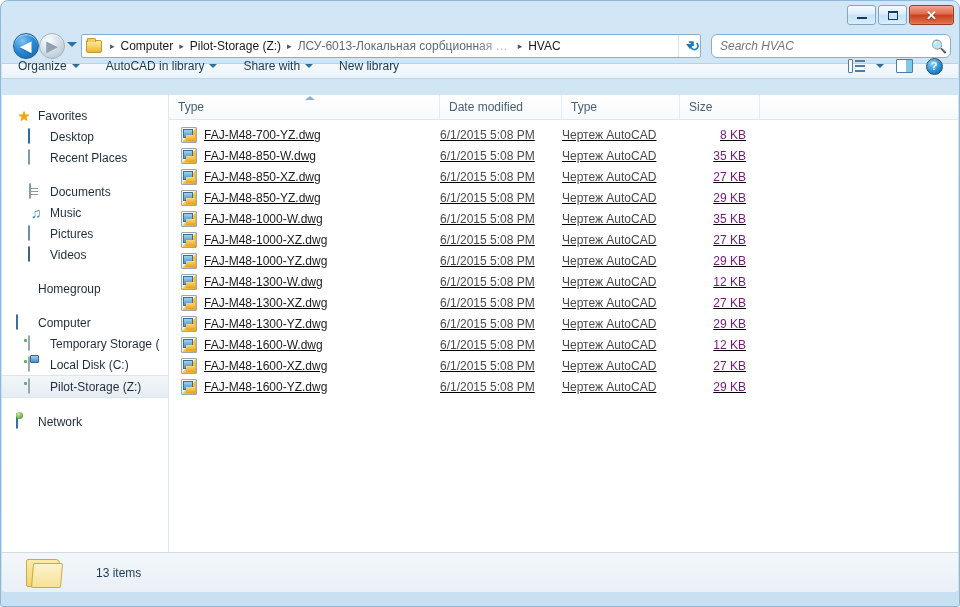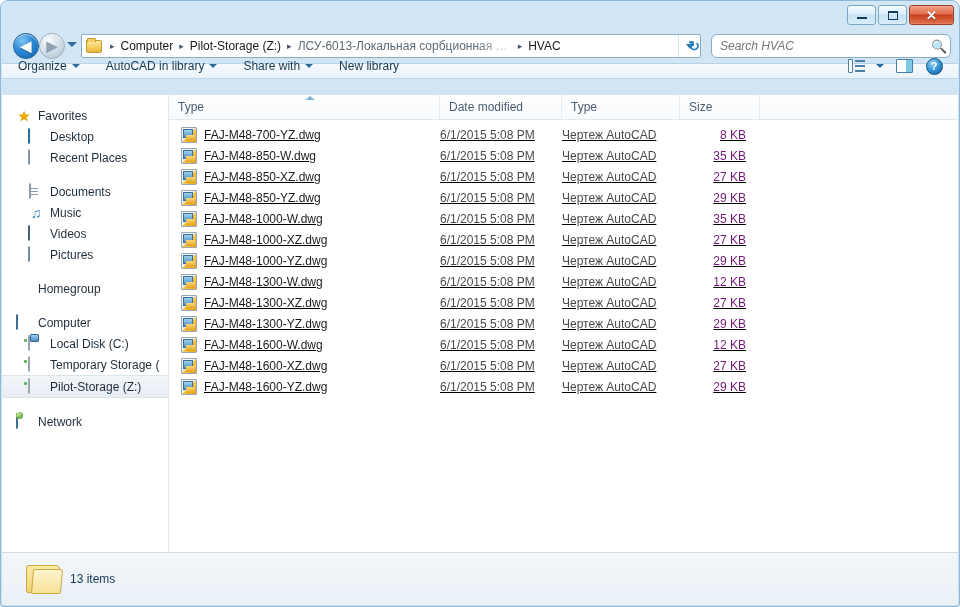--- a/index.html
+++ b/index.html
@@ -363,24 +363,24 @@
     background: linear-gradient(180deg, #9fd3f2 0%, #4b8fc4 100%);
     border: 1px solid #3a6e96;
   }
   .dwg-ico::after {
     content: ""; position: absolute; right: 1px; bottom: 1px; width: 9px; height: 6px;
     background: linear-gradient(180deg, #f9d879 0%, #e5a21c 100%);
   }
 
   
   .details {
-    position: absolute; left: 1px; top: 551px; width: 956px; height: 53px;
+    position: absolute; left: 1px; top: 551px; width: 956px; height: 40px;
     background: linear-gradient(180deg, #f3f7fa 0%, #e9f0f6 100%);
     border-top: 1px solid #cfdce6;
-    display: flex; align-items: center; padding-left: 22px; gap: 6px;
+    display: flex; align-items: center; padding-left: 22px; gap: 32px;
     border-radius: 0 0 3px 3px;
   }
   .det-folder {
     width: 40px; height: 34px; position: relative; flex: none;
   }
   .det-folder .back-leaf {
     position: absolute; left: 2px; top: 3px; width: 34px; height: 28px;
     background: linear-gradient(180deg, #fbeaa8 0%, #f3d472 100%);
     border: 1px solid #cda93f; border-radius: 2px 4px 2px 2px;
   }
@@ -506,48 +506,48 @@
 
       <div class="nav-item child">
         <span class="ico"><span class="ico-doc"></span></span>
         <span>Documents</span>
       </div>
       <div class="nav-item child">
         <span class="ico ico-music">♫</span>
         <span>Music</span>
       </div>
       <div class="nav-item child">
+        <span class="ico"><span class="ico-pic"></span></span>
+        <span>Pictures</span>
+      </div>
+      <div class="nav-item child">
         <span class="ico"><span class="ico-video"></span></span>
         <span>Videos</span>
-      </div>
-      <div class="nav-item child">
-        <span class="ico"><span class="ico-pic"></span></span>
-        <span>Pictures</span>
       </div>
 
       <div class="nav-gap"></div>
 
       <div class="nav-item">
         <span class="ico"><span class="ico-home"></span></span>
         <span>Homegroup</span>
       </div>
 
       <div class="nav-gap"></div>
 
       <div class="nav-item">
         <span class="ico"><span class="ico-computer"></span></span>
         <span>Computer</span>
       </div>
       <div class="nav-item child">
+        <span class="ico"><span class="ico-drive"></span></span>
+        <span>Temporary Storage (</span>
+      </div>
+      <div class="nav-item child">
         <span class="ico"><span class="ico-drive sys"></span></span>
         <span>Local Disk (C:)</span>
-      </div>
-      <div class="nav-item child">
-        <span class="ico"><span class="ico-drive"></span></span>
-        <span>Temporary Storage (</span>
       </div>
       <div class="nav-item child selected">
         <span class="ico"><span class="ico-drive"></span></span>
         <span>Pilot-Storage (Z:)</span>
       </div>
 
       <div class="nav-gap"></div>
 
       <div class="nav-item">
         <span class="ico"><span class="ico-network"></span></span>

